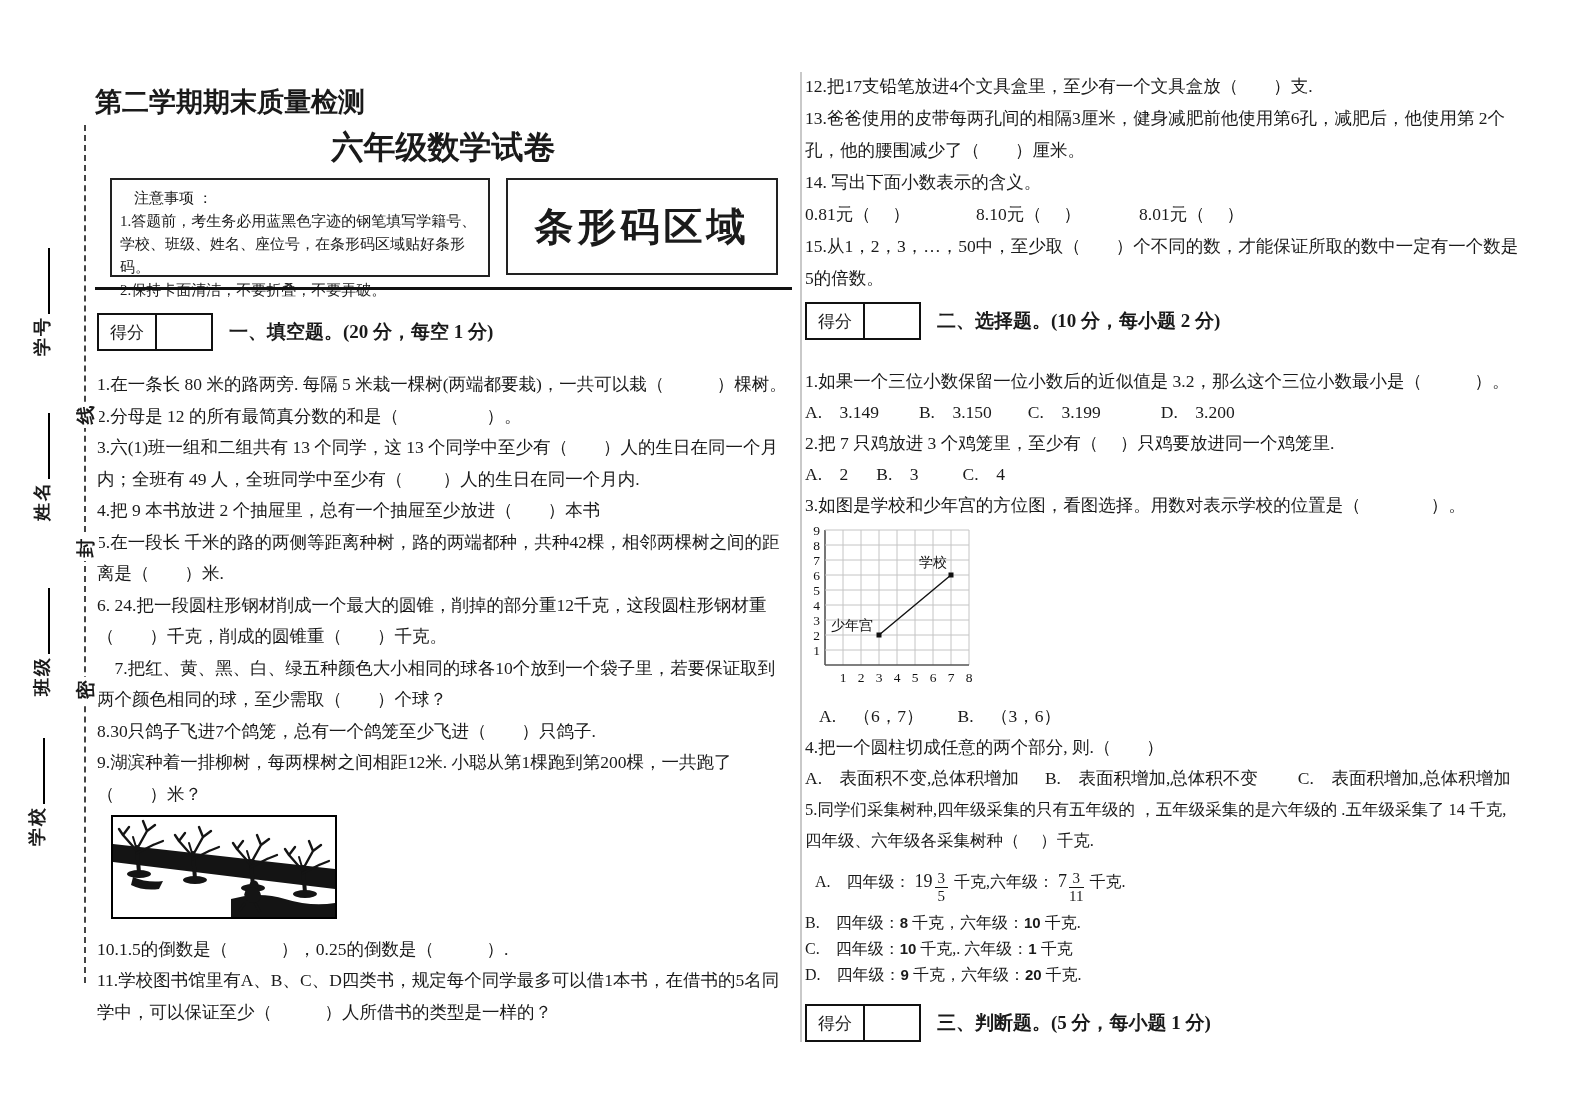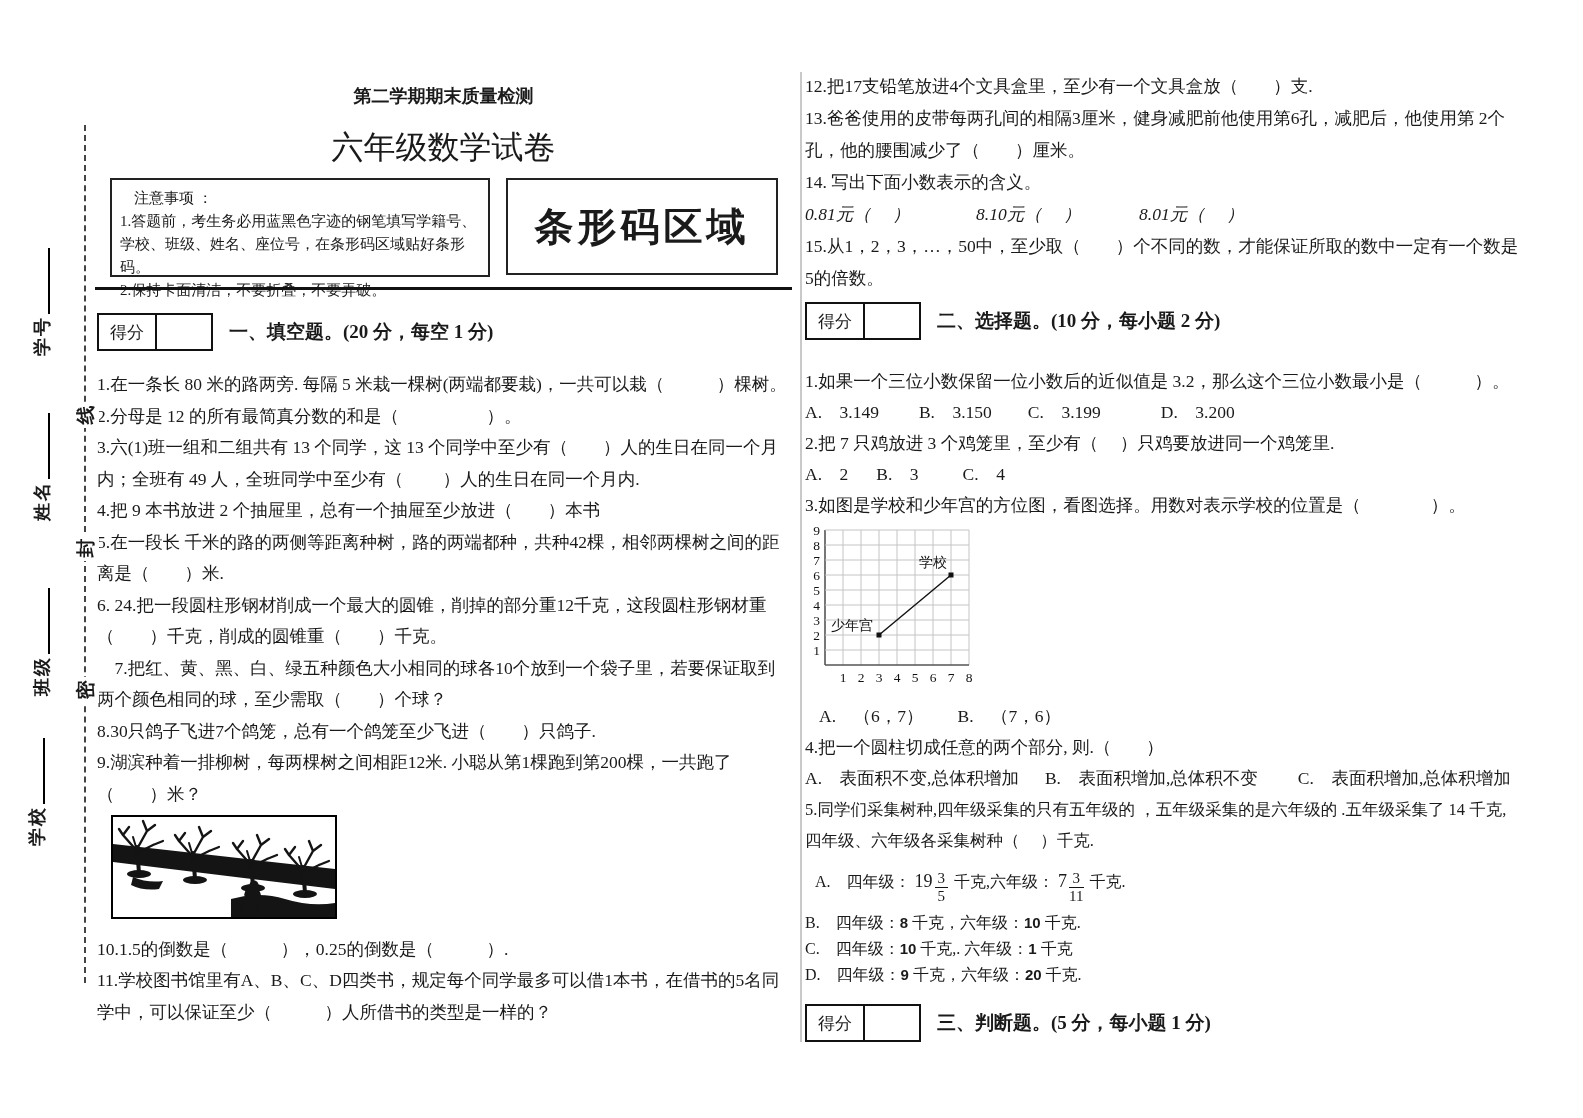--- a/index.html
+++ b/index.html
@@ -8,22 +8,22 @@
     font-family:"Liberation Serif","DejaVu Serif",serif;color:#1a1a1a;overflow:hidden;
   }
   
   .seal-line{position:absolute;left:84px;top:125px;height:858px;width:0;border-left:2px dashed #444;}
   .m-label{position:absolute;width:150px;height:24px;display:flex;align-items:center;justify-content:center;
     transform:rotate(-90deg);font-size:18px;font-weight:bold;letter-spacing:2px;white-space:nowrap;}
   .m-line{display:inline-block;width:66px;border-bottom:2px solid #000;height:14px;margin-left:2px;}
   .seal-char{position:absolute;left:73px;width:26px;height:26px;background:#fff;display:flex;align-items:center;
     justify-content:center;transform:rotate(-90deg);font-size:19px;font-weight:bold;z-index:3;}
   
-  .title1{position:absolute;left:95px;top:84px;width:697px;text-align:center;font-size:18px;font-weight:bold;}
-  .title2{position:absolute;left:95px;top:126px;width:697px;text-align:center;font-size:32px;font-weight:normal;}
+  .title1{position:absolute;left:95px;top:84px;width:697px;font-size:27px;font-weight:bold;}
+  .title2{position:absolute;left:95px;top:126px;width:697px;text-align:center;font-size:32px;font-weight:bold;}
   .notice-box{position:absolute;left:110px;top:178px;width:360px;height:82px;border:2px solid #222;
     padding:7px 8px 6px 8px;font-size:15px;line-height:23px;}
   .notice-head{margin-left:14px;}
   .barcode-box{position:absolute;left:506px;top:178px;width:268px;height:93px;border:2px solid #222;
     display:flex;align-items:center;justify-content:center;font-size:39px;font-weight:bold;letter-spacing:4px;}
   .header-rule{position:absolute;left:95px;top:287px;width:697px;height:3px;background:#111;}
   .col-divider{position:absolute;left:800px;top:72px;width:2px;height:970px;background:#c9c9c9;}
   
   .score-row{display:flex;align-items:center;gap:16px;}
   .score-box{display:flex;border:2px solid #111;height:34px;background:#fff;flex:0 0 auto;}
@@ -31,21 +31,21 @@
     border-right:2px solid #111;font-size:17px;}
   .score-box .cell-value{width:54px;}
   .sec-heading{font-size:19px;font-weight:bold;white-space:nowrap;}
   
   .col-left{position:absolute;left:97px;top:313px;width:694px;}
   .col-right{position:absolute;left:805px;top:70px;width:716px;}
   .qlist{font-size:17.5px;line-height:31.5px;margin-top:18px;}
   .qlist-r{font-size:17.5px;line-height:32px;}
   .q{white-space:normal;}
   .dec-row{display:flex;}
-  .dec-row span{display:inline-block;font-style:italic;}
+  .dec-row span{display:inline-block;}
   .dec-gap1{width:66px;} .dec-gap2{width:58px;}
   
   .opt-row{display:flex;font-size:17.5px;line-height:31px;}
   .opt-row span{white-space:nowrap;}
   .choice-block{font-size:17.5px;line-height:31px;}
   .small-opts{font-size:16px;line-height:26px;}
   .small-opts b{font-family:"Liberation Sans","DejaVu Sans",sans-serif;font-size:15px;}
   
   .frac{display:inline-block;text-align:center;vertical-align:-14px;margin:0 2px;line-height:1;}
   .frac .num{display:block;border-bottom:1.4px solid #111;padding:0 3px 1px 3px;font-size:15px;}
@@ -235,21 +235,21 @@
             <text x="162" y="157" text-anchor="middle" font-size="13.5" fill="#111" font-family="&quot;Liberation Serif&quot;,&quot;DejaVu Serif&quot;,serif">8</text>
             <line x1="72" y1="110" x2="144" y2="50" stroke="#111" stroke-width="1.4"></line>
             <rect x="69.5" y="107.5" width="5" height="5" fill="#111"></rect>
             <text x="66" y="105" text-anchor="end" font-size="14" fill="#111" font-family="&quot;Liberation Serif&quot;,&quot;DejaVu Serif&quot;,serif">少年宫</text>
             <rect x="141.5" y="47.5" width="5" height="5" fill="#111"></rect>
             <text x="140" y="42" text-anchor="end" font-size="14" fill="#111" font-family="&quot;Liberation Serif&quot;,&quot;DejaVu Serif&quot;,serif">学校</text>
           </svg></div>
       <div class="opt-row" style="margin-left:14px;">
         <span>A.　（6，7）</span>
         <span style="width:34px;"></span>
-        <span>B.　（7，6）</span>
+        <span>B.　（3，6）</span>
       </div>
 
       <div class="q">4.把一个圆柱切成任意的两个部分, 则.（　　）</div>
       <div class="opt-row">
         <span>A.　表面积不变,总体积增加</span>
         <span style="width:26px;"></span>
         <span>B.　表面积增加,总体积不变</span>
         <span style="width:40px;"></span>
         <span>C.　表面积增加,总体积增加</span>
       </div>

